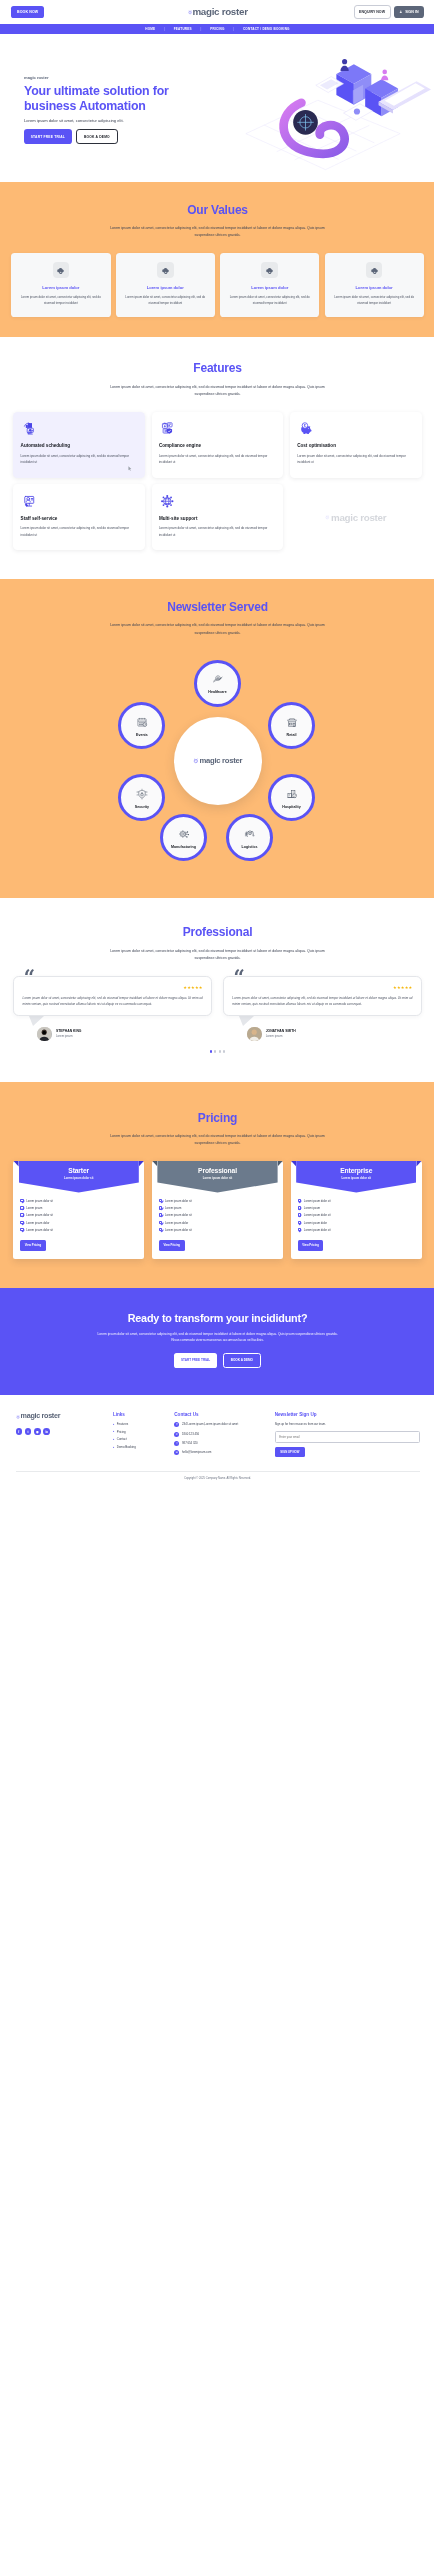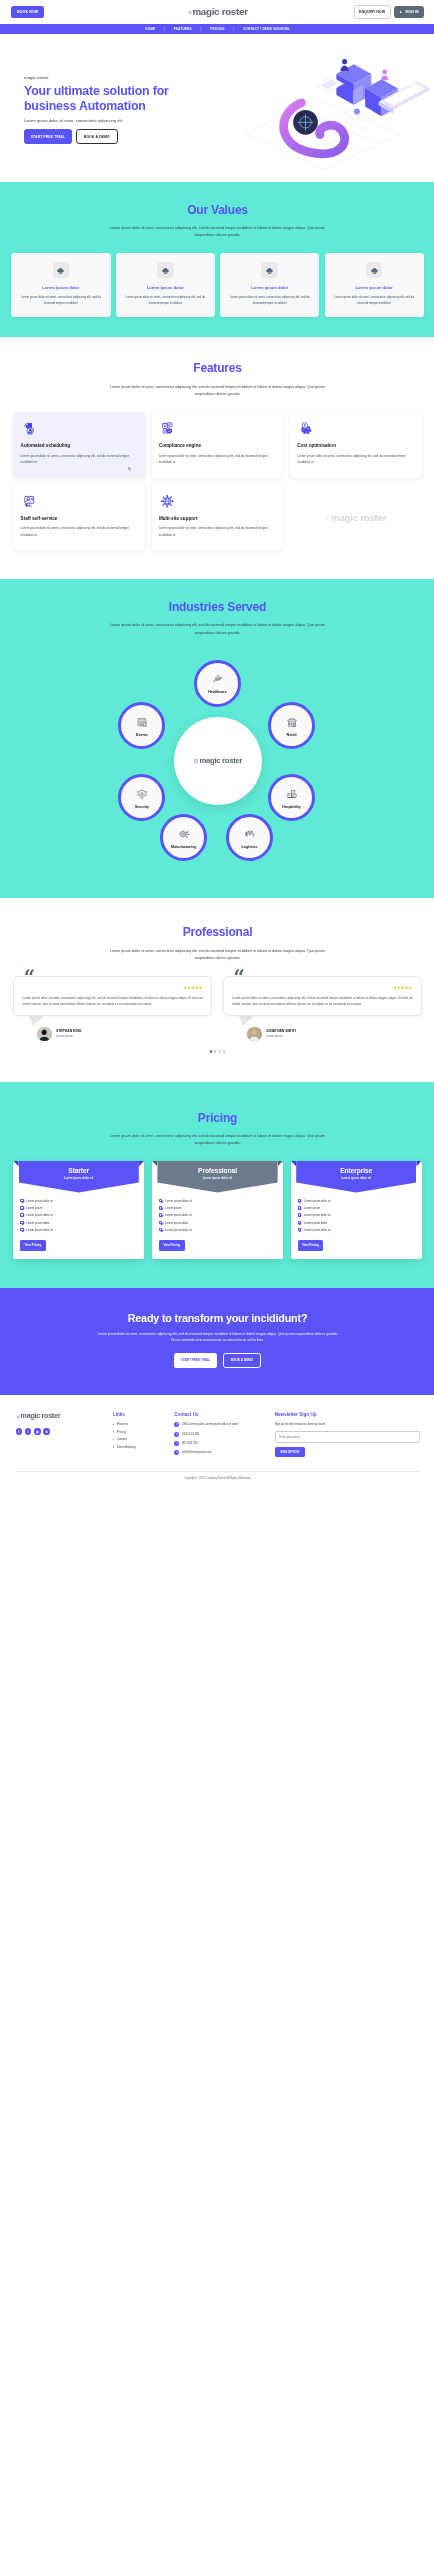--- a/index.html
+++ b/index.html
@@ -131,21 +131,21 @@
     background: #fff; color: #15181f; border: 0.5px solid #2b2f3a; border-radius: 3.1px;
     font-size: 3.3px; font-weight: bold; padding: 4.1px 6.7px; cursor: pointer;
     letter-spacing: 0.2px;
   }
   .hero-art {
     position: absolute; right: 4.1px; top: 7.2px; width: 216px; height: 139px; z-index: 1;
   }
 
   
   .section { padding: 20.6px 0; }
-  .sec-gray { background: #5eead4; }
+  .sec-gray { background: #fdba74; }
   .sec-white { background: #ffffff; }
   .sec-title {
     text-align: center; color: #5a53f5; font-weight: bold;
     font-size: 12px; letter-spacing: -0.2px; margin-bottom: 8.2px;
   }
   .sec-desc {
     text-align: center; font-size: 3.6px; color: #3c4252; line-height: 2.05;
     max-width: 222px; margin: 0 auto 13.4px;
   }
 
@@ -637,21 +637,21 @@
               <path d="M19 4 16 6"></path>
           </svg>
         </span>
         <span class="brand-word">magic roster</span>
       </div>
 
     </div>
   </div>
 
   <div class="section sec-gray" style="padding-bottom:26px">
-    <div class="sec-title">Industries Served</div>
+    <div class="sec-title">Newsletter Served</div>
     <div class="sec-desc">Lorem ipsum dolor sit amet, consectetur adipiscing elit, sed do eiusmod tempor incididunt ut labore et dolore magna aliqua. Quis ipsum suspendisse ultrices gravida.</div>
 
     <div class="wheel">
       <div class="hub">
         <span>
           <svg width="5.7" height="5.7" viewBox="0 0 24 24" fill="none" stroke="#5a53f5" stroke-width="2">
             <circle cx="12" cy="13" r="7"></circle>
               <path d="M12 10v3l2 1"></path>
               <path d="M5 4 8 6"></path>
               <path d="M19 4 16 6"></path>

